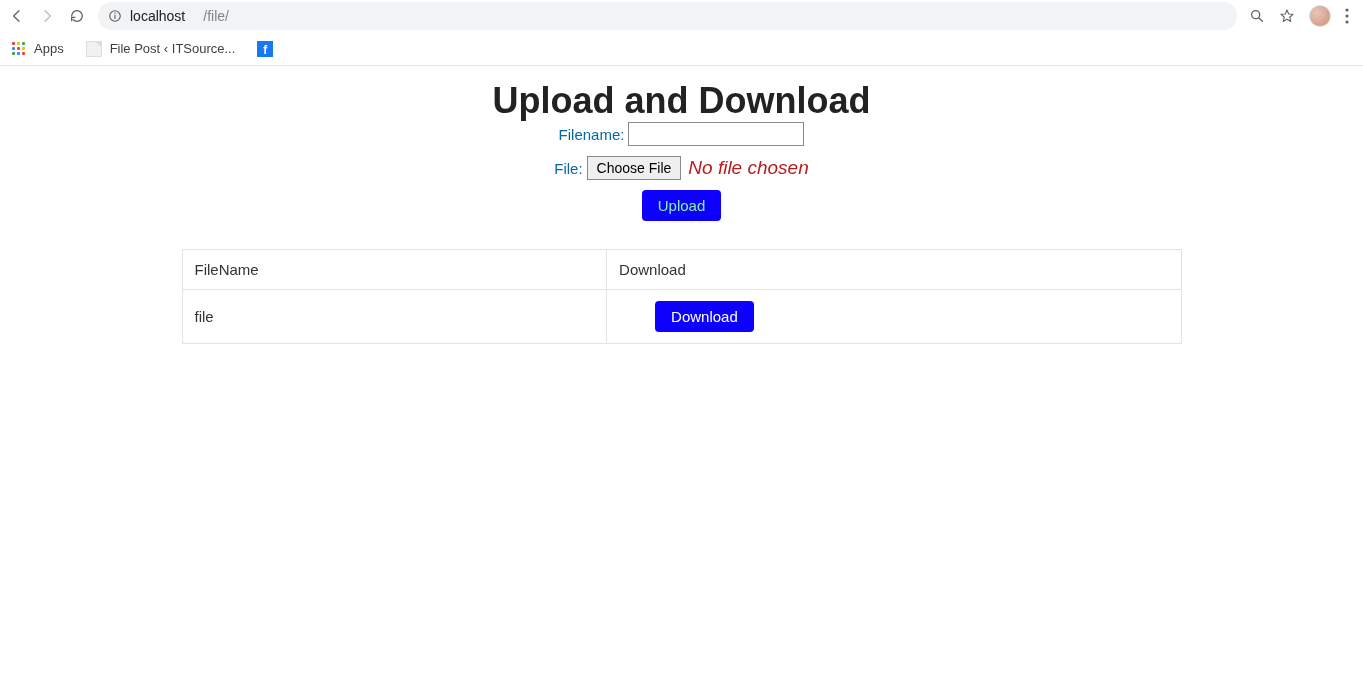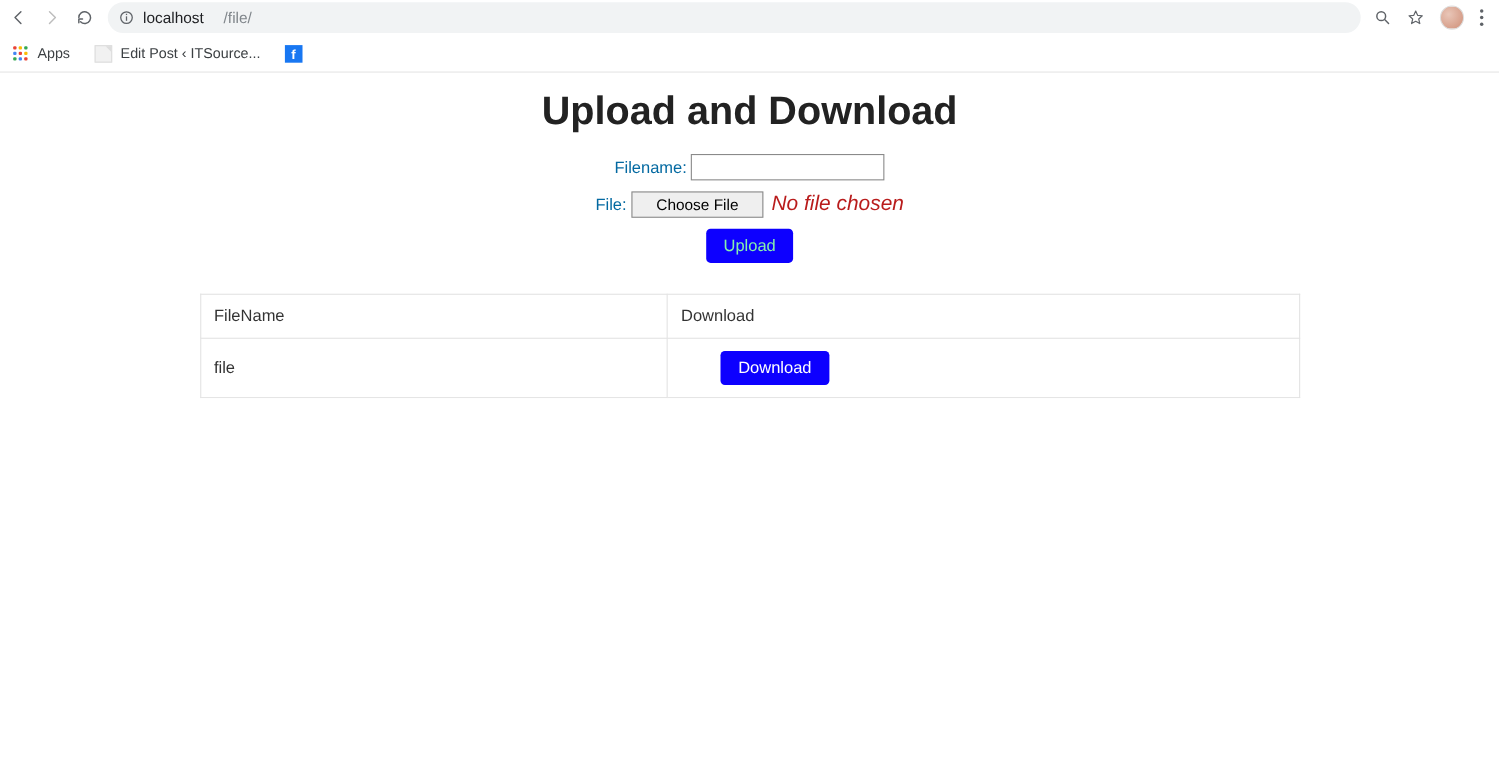--- a/index.html
+++ b/index.html
@@ -34,31 +34,31 @@
     .apps-icon span:nth-child(5){background:#ea4335;} .apps-icon span:nth-child(6){background:#fbbc04;}
     .apps-icon span:nth-child(7){background:#34a853;} .apps-icon span:nth-child(8){background:#4285f4;}
     .apps-icon span:nth-child(9){background:#ea4335;}
     .fb-icon { width:16px; height:16px; background:#1877f2; color:#fff; font-weight:700; font-size:12px; display:flex; align-items:flex-end; justify-content:center; line-height:14px; }
     .page-placeholder { width:16px; height:16px; background:#f1f1f1; border:1px solid #ddd; position:relative; }
     .page-placeholder::before { content:""; position:absolute; top:0; right:0; width:0; height:0; border-left:5px solid transparent; border-top:5px solid #ddd; }
 
     
     .page { width: 100%; }
     .container { width: 1000px; margin: 0 auto; padding-top: 14px; }
-    h1.title { text-align: center; font-size: 36px; font-weight: 600; color: #222; margin-bottom: 18px; }
+    h1.title { text-align: center; font-size: 36px; font-weight: 600; color: #222; margin-bottom: 0; }
 
     .form { display: flex; flex-direction: column; align-items: center; gap: 10px; margin-bottom: 28px; }
     .form-row { display: flex; align-items: center; gap: 4px; font-size: 15px; }
     .form-row label { color: #0369a1; }
     .text-input {
       width: 176px; height: 24px; border: 1px solid #8a8a8a; background: #fff;
       padding: 1px 4px; font-size: 13px;
     }
     .file-btn {
-      border: 1px solid #8a8a8a; background: #efefef; padding: 3px 22px;
+      border: 1px solid #8a8a8a; background: #efefef; padding: 3px 9px;
       font-size: 14px; cursor: pointer;
     }
     .file-status { font-size: 19px; color: #b91c1c; margin-left: 3px; font-style: italic; }
     .upload-btn {
       background: #0d00ff; color: #86efac; border: none; border-radius: 4px;
       padding: 7px 16px; font-size: 15px; cursor: pointer;
     }
 
     table.files {
       width: 100%; border-collapse: collapse; font-size: 15px; color: #333;
@@ -140,21 +140,21 @@
           <span></span>
           <span></span>
           <span></span>
           <span></span>
           <span></span>
         </span>
       <span>Apps</span>
     </div>
     <div class="bm-item">
       <span class="page-placeholder"></span>
-      <span>Edit Post ‹ ITSource...</span>
+      <span>File Post ‹ ITSource...</span>
     </div>
     <div class="bm-item">
       <span class="fb-icon">f</span>
     </div>
   </div>
 </div>
 
 <div class="page">
   <div class="container">
     <h1 class="title">Upload and Download</h1>

